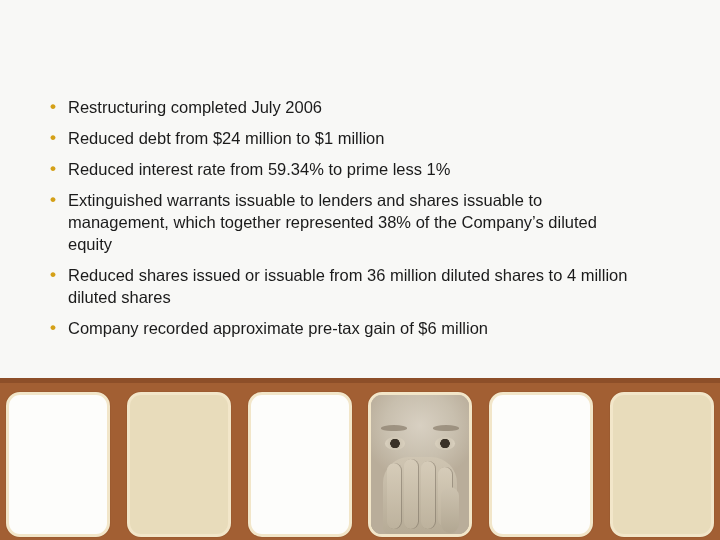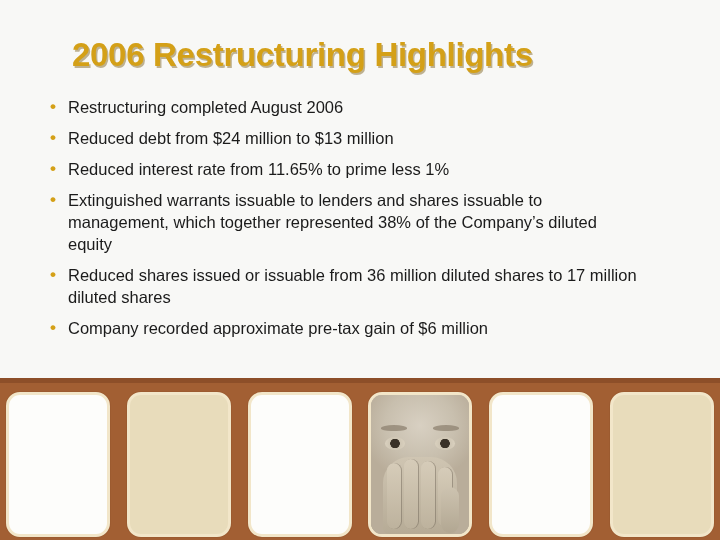--- a/index.html
+++ b/index.html
@@ -143,47 +143,46 @@
     width: 18px; height: 46px;
     border-radius: 10px;
     background: linear-gradient(#cdc3b0, #b2a792);
   }
 </style>
 </head>
 <body>
 
 <div class="slide">
 
-  <div class="slide-title">2006 Restructuring Highlights</div>
 
   <div class="bullets">
 
     <div class="bullet">
       <span class="bullet-marker">•</span>
-      <span class="bullet-text">Restructuring completed August 2006</span>
-    </div>
-
-    <div class="bullet">
-      <span class="bullet-marker">•</span>
-      <span class="bullet-text">Reduced debt from $24 million to $13 million</span>
-    </div>
-
-    <div class="bullet">
-      <span class="bullet-marker">•</span>
-      <span class="bullet-text">Reduced interest rate from 11.65% to prime less 1%</span>
+      <span class="bullet-text">Restructuring completed July 2006</span>
+    </div>
+
+    <div class="bullet">
+      <span class="bullet-marker">•</span>
+      <span class="bullet-text">Reduced debt from $24 million to $1 million</span>
+    </div>
+
+    <div class="bullet">
+      <span class="bullet-marker">•</span>
+      <span class="bullet-text">Reduced interest rate from 59.34% to prime less 1%</span>
     </div>
 
     <div class="bullet">
       <span class="bullet-marker">•</span>
       <span class="bullet-text">Extinguished warrants issuable to lenders and shares issuable to management, which together represented 38% of the Company’s diluted equity</span>
     </div>
 
     <div class="bullet">
       <span class="bullet-marker">•</span>
-      <span class="bullet-text">Reduced shares issued or issuable from 36 million diluted shares to 17 million diluted shares</span>
+      <span class="bullet-text">Reduced shares issued or issuable from 36 million diluted shares to 4 million diluted shares</span>
     </div>
 
     <div class="bullet">
       <span class="bullet-marker">•</span>
       <span class="bullet-text">Company recorded approximate pre-tax gain of $6 million</span>
     </div>
 
   </div>
 
   <div class="band">

